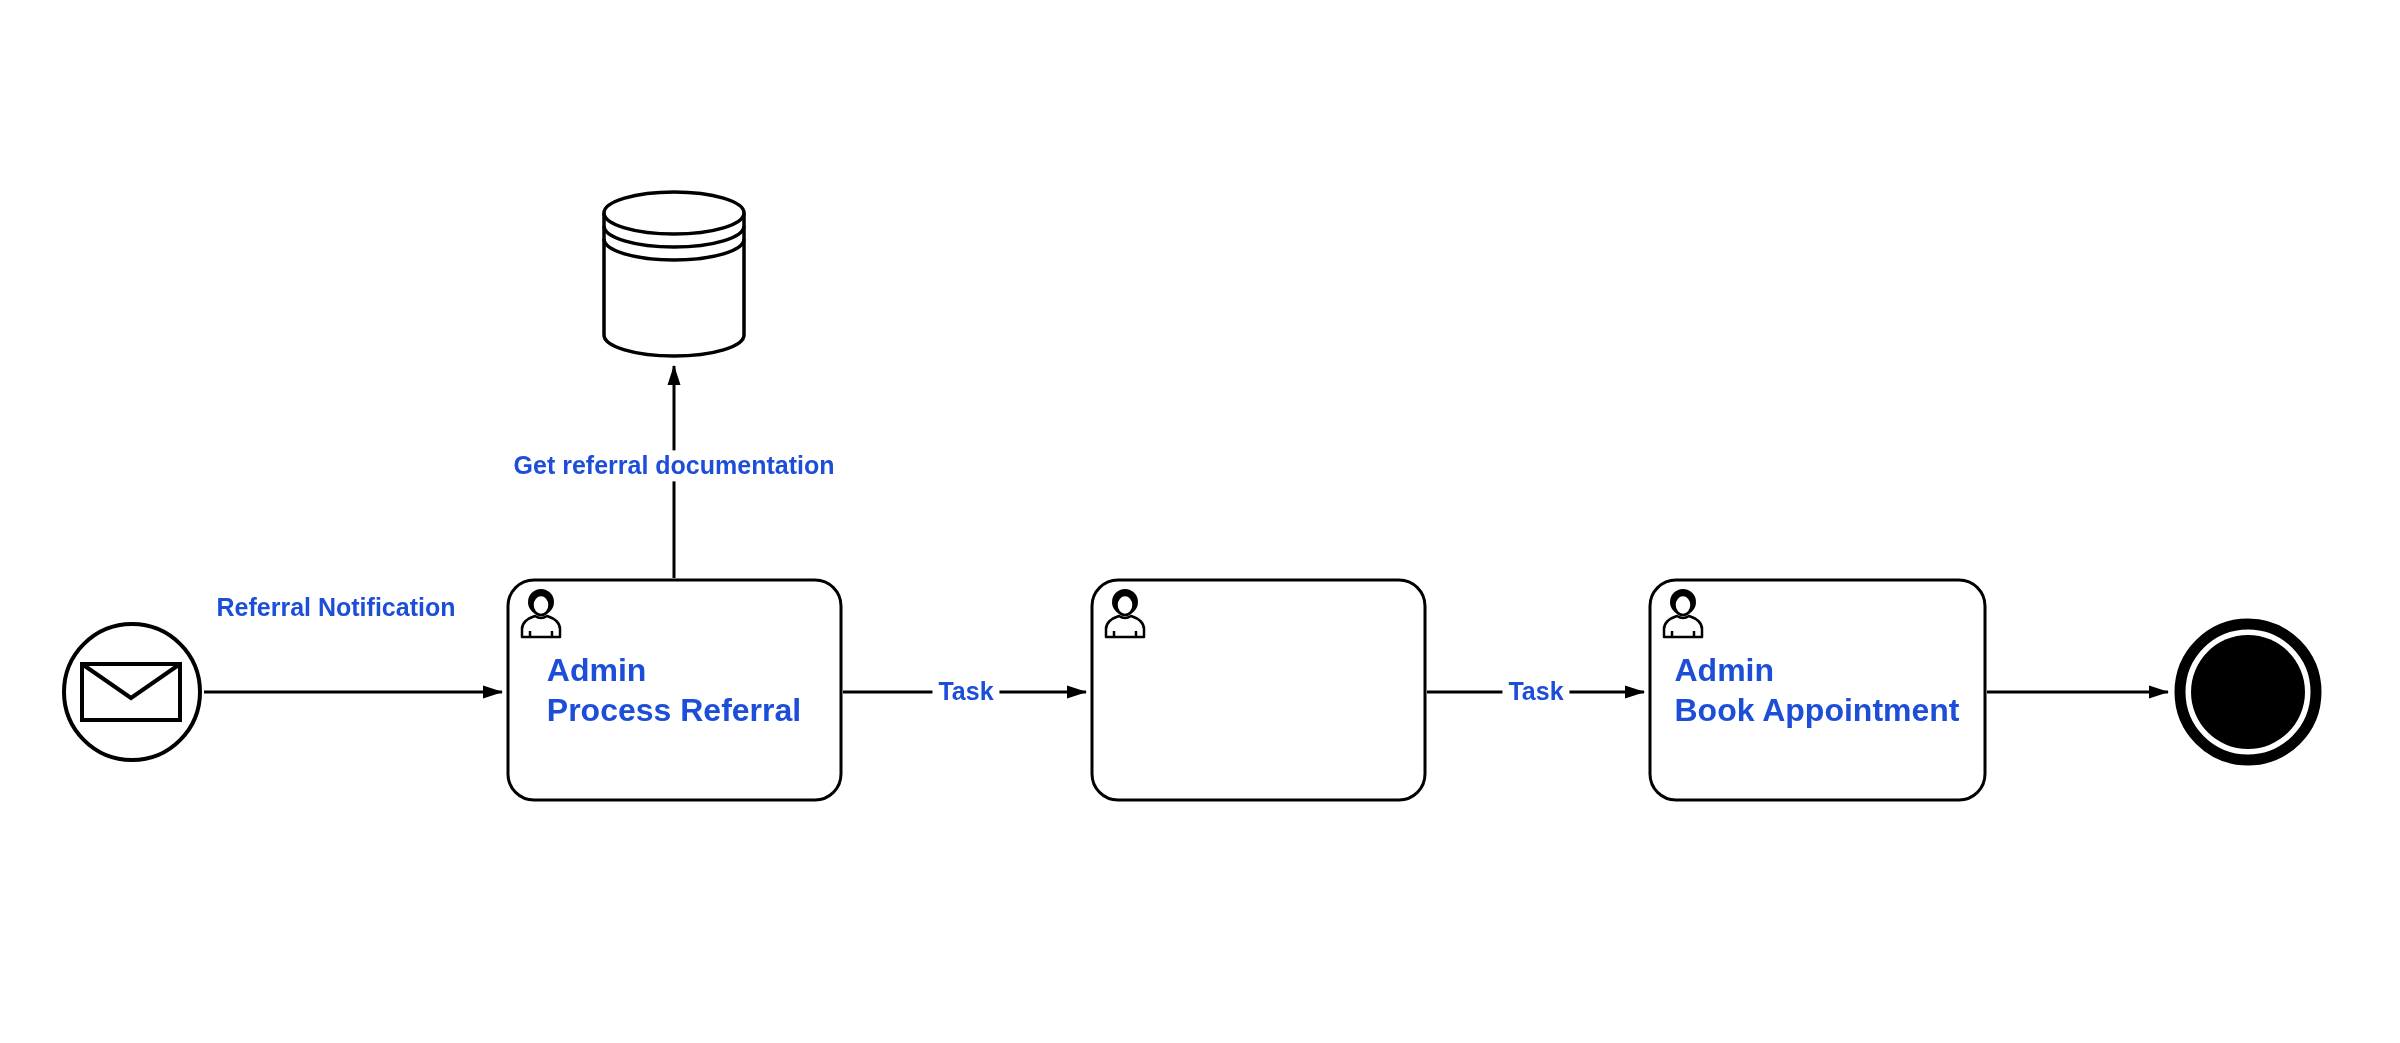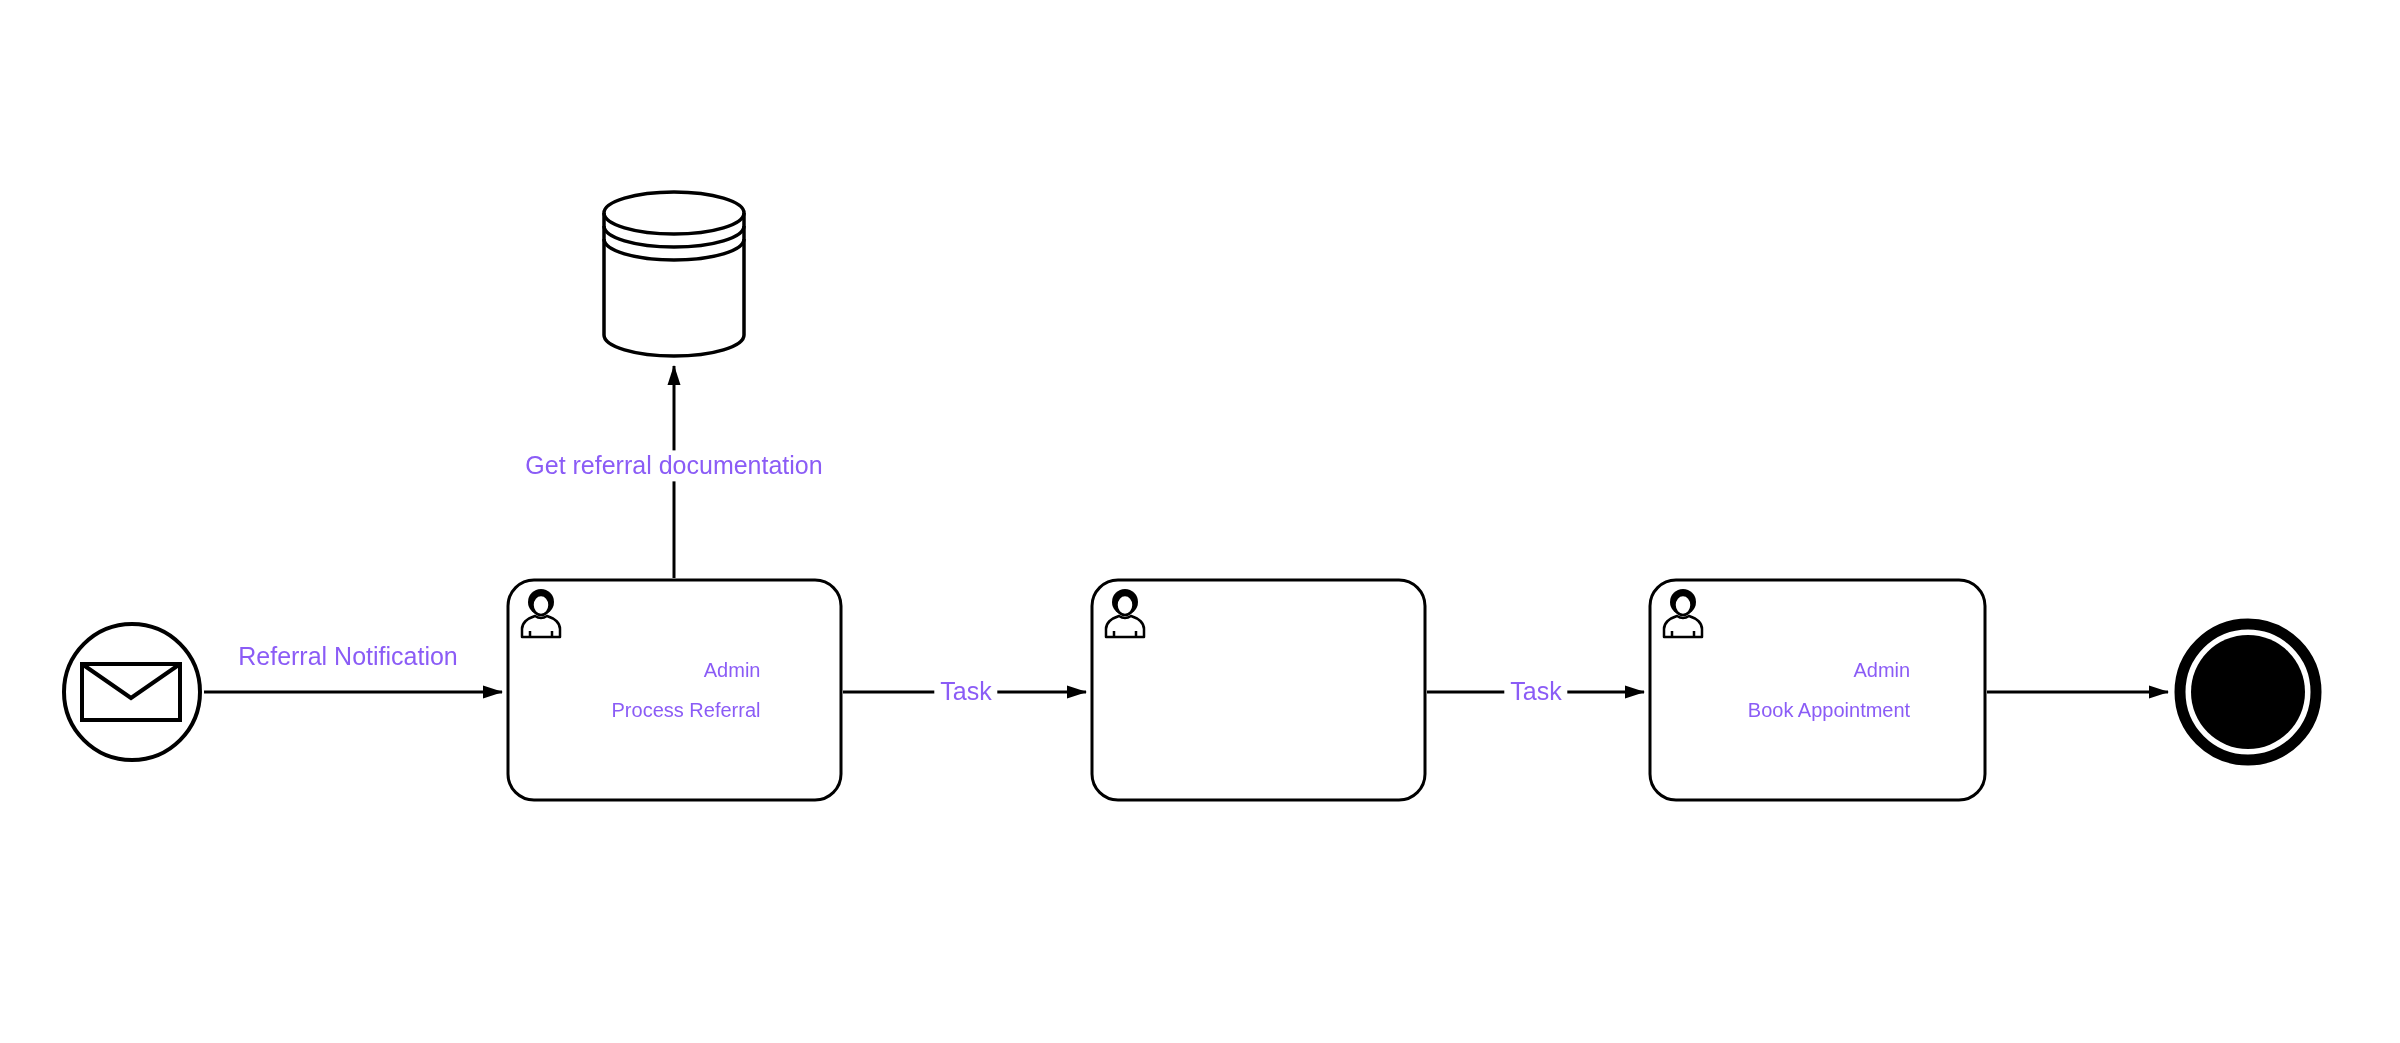--- a/index.html
+++ b/index.html
@@ -9,29 +9,29 @@
     height: 1043px;
     background: #ffffff;
     font-family: "Liberation Sans", sans-serif;
     color: #000000;
     overflow: hidden;
   }
   .canvas svg { position: absolute; left: 0; top: 0; }
   .label {
     position: absolute;
     transform: translate(-50%, -50%);
-    text-align: right;
-    color: #8b5cf6;
+    text-align: left;
+    color: #1d4ed8;
     white-space: pre-line;
     line-height: 1.25;
+    font-weight: bold;
   }
   .task-label {
-    font-size: 20px;
+    font-size: 32px;
     line-height: 40px;
-    margin-left: 12px;
   }
   .flow-label {
     font-size: 25px;
     background: #ffffff;
     padding: 0 6px;
     white-space: nowrap;
   }
   .flow-label.no-bg { background: transparent; }
 </style>
 </head>
@@ -96,21 +96,21 @@
         <path d="M13,50 v-6 M35,50 v-6" stroke="#000000" stroke-width="2.5" fill="none"></path>
       </g>
     </g>
 
     <g>
       <circle cx="2248" cy="692" r="68" fill="#ffffff" stroke="#000000" stroke-width="11"></circle>
       <circle cx="2248" cy="692" r="57" fill="#000000"></circle>
     </g>
   </svg>
 
-  <div class="label flow-label no-bg" style="left:336px; top:657px;margin-left:12px;">Referral Notification</div>
+  <div class="label flow-label no-bg" style="left:336px; top:608px;">Referral Notification</div>
 
   <div class="label flow-label" style="left:674px; top:466px;">Get referral documentation</div>
 
   <div class="label task-label" style="left:674px; top:690px;">Admin
 Process Referral</div>
 
   <div class="label flow-label" style="left:966px; top:692px;">Task</div>
 
 
   <div class="label flow-label" style="left:1536px; top:692px;">Task</div>

